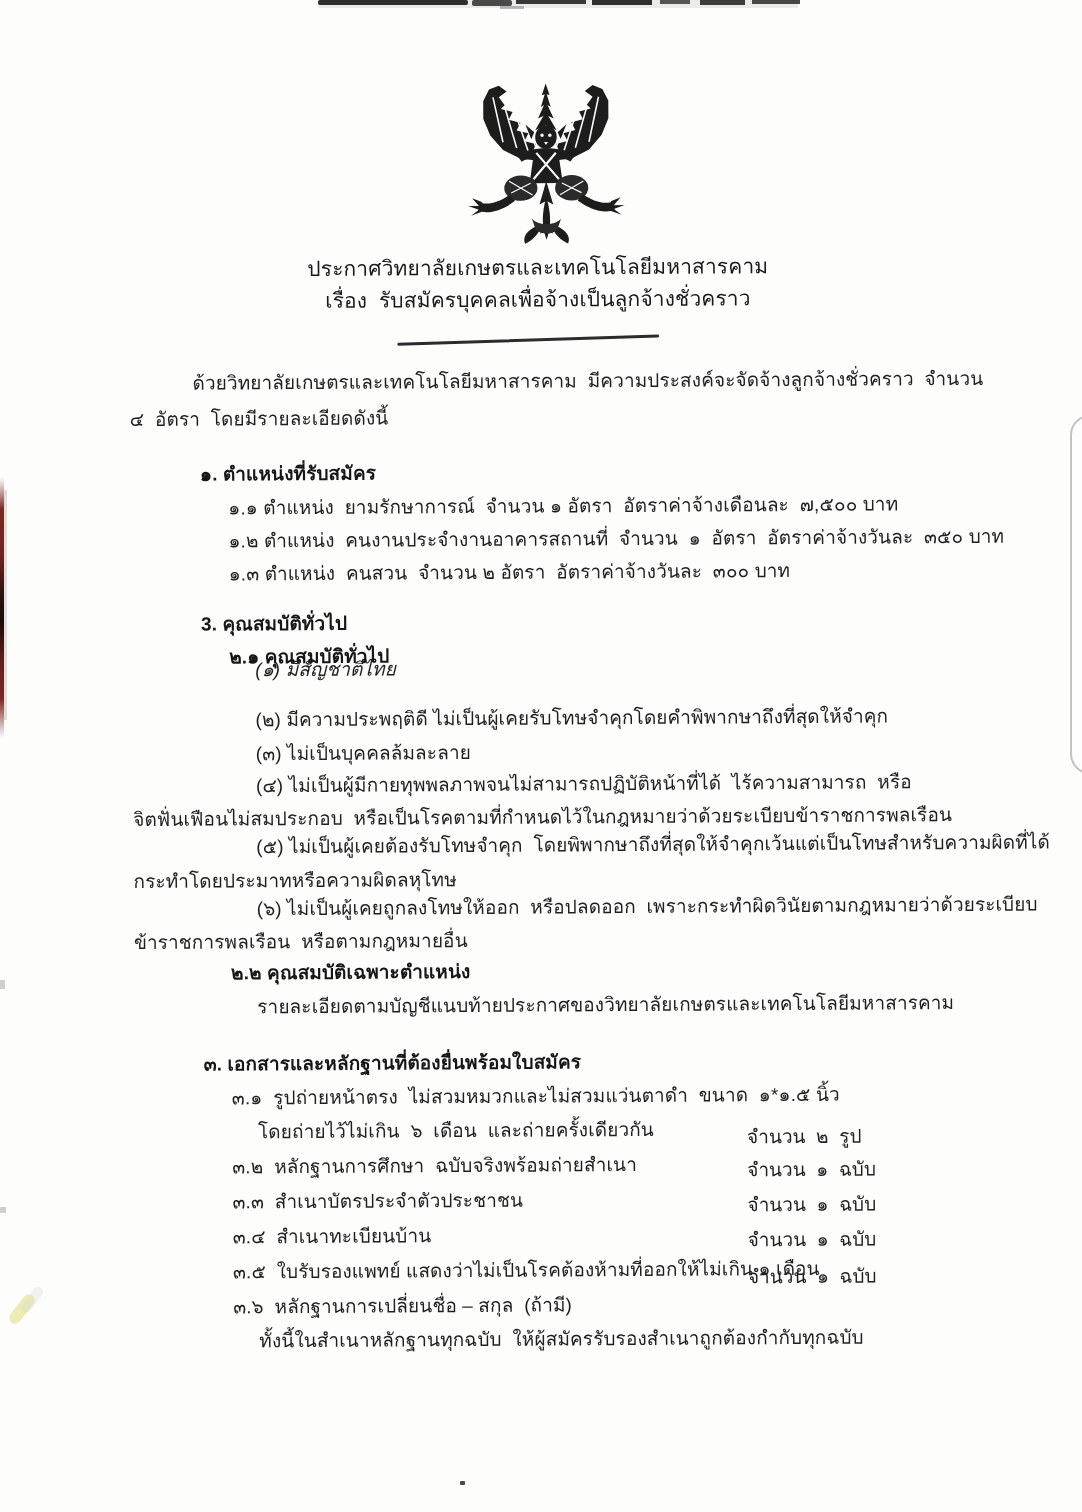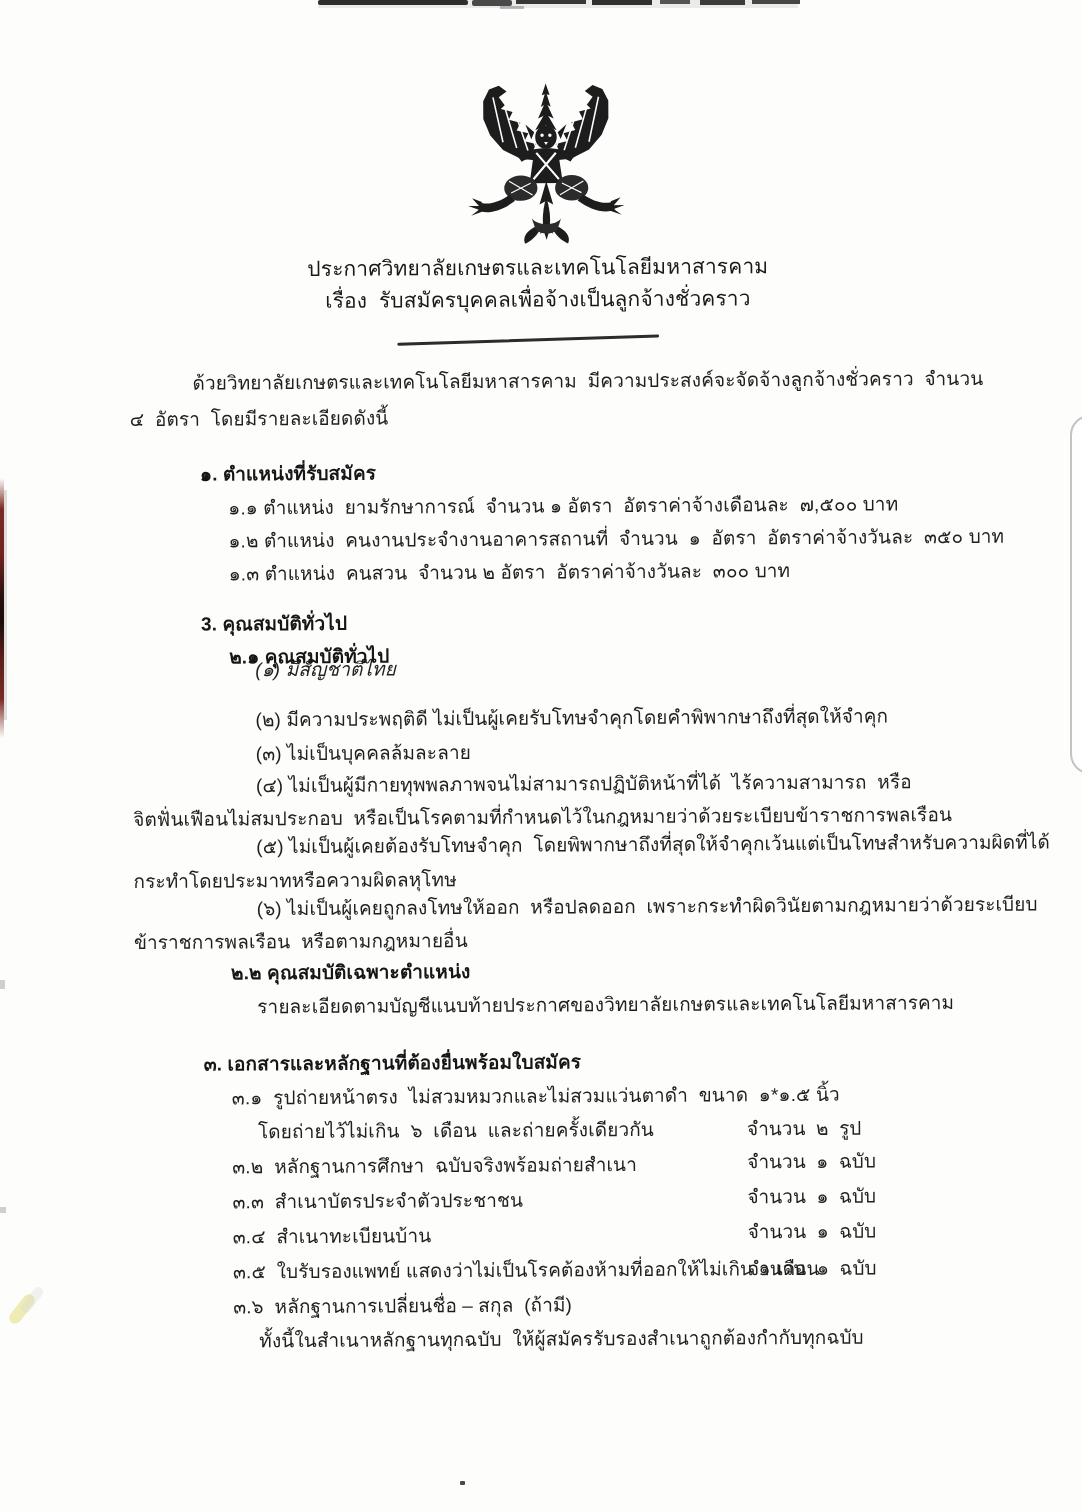--- a/index.html
+++ b/index.html
@@ -21,21 +21,21 @@
     position:absolute;
     white-space:pre;
     font-size:19px;
     line-height:24px;
     letter-spacing:0.1px;
     color:#1f1f1f;
   }
   .b{font-weight:bold;color:#161616;}
   .center{left:0;width:100%;text-align:center;}
   .title{font-size:21px;color:#191919;}
-  .qty{position:absolute;white-space:pre;font-size:19px;color:#1f1f1f;}
+  .qty{position:absolute;white-space:pre;font-size:19px;color:#1f1f1f;margin-top:8px;}
   .divider{
     position:absolute;left:400px;top:341px;width:262px;height:2.6px;
     background:#2c2c2c;border-radius:2px;
     transform:rotate(-1.5deg);
   }
   .emblem-box{position:absolute;left:464px;top:84px;width:172px;height:166px;}
   
   .smudge{position:absolute;top:0;}
   .redstrip{
     position:absolute;left:0;top:478px;width:4px;height:260px;

